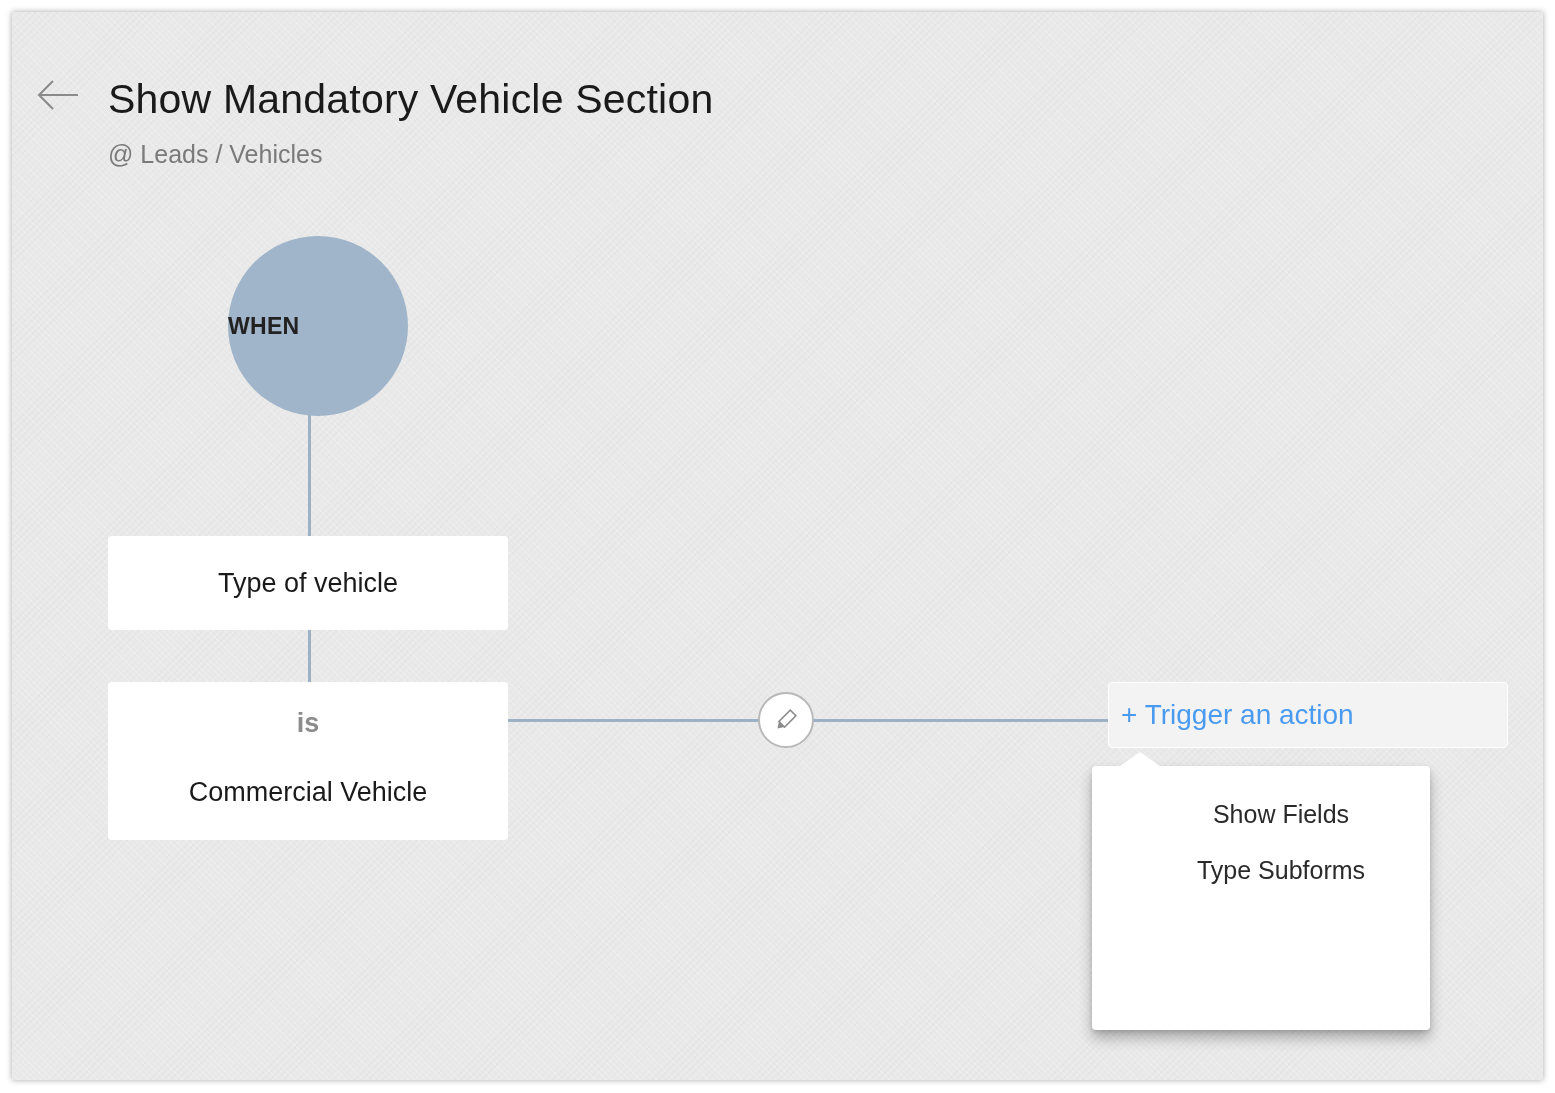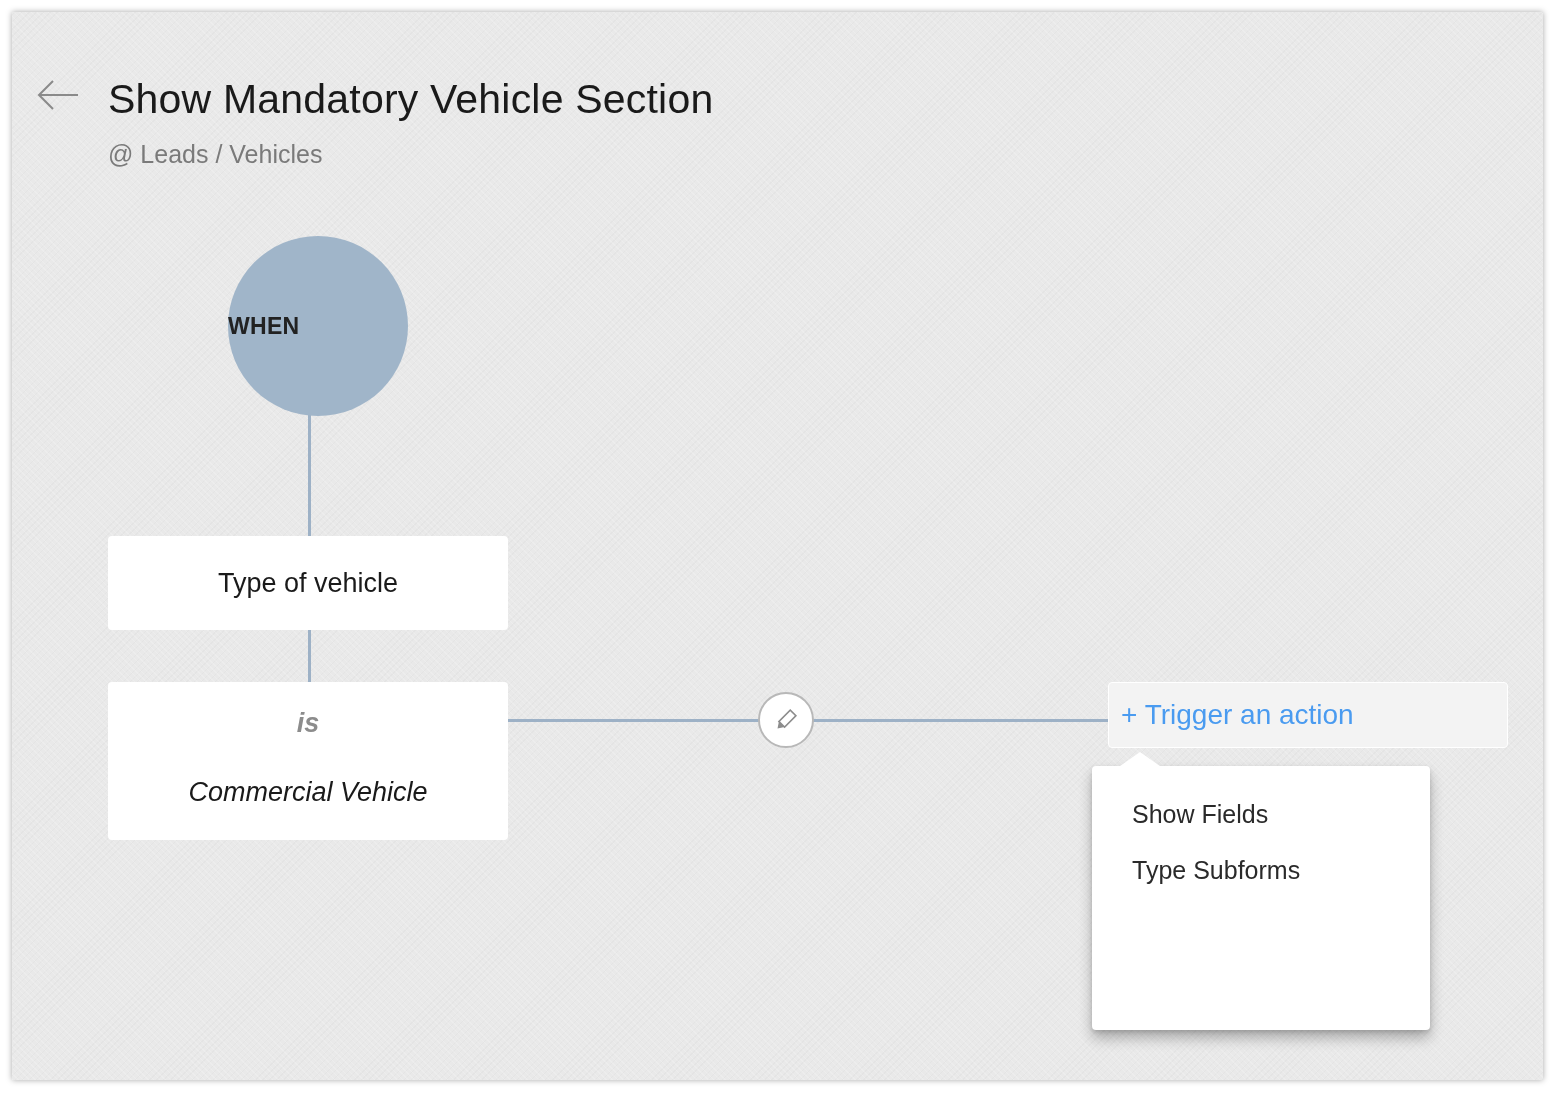--- a/index.html
+++ b/index.html
@@ -94,21 +94,20 @@
       width: 400px;
       height: 94px;
       font-size: 27px;
       color: #1a1a1a;
     }
     .card-cond {
       left: 96px;
       top: 670px;
       width: 400px;
       height: 158px;
-      font-style: italic;
     }
     .cond-op {
       font-size: 27px;
       color: #8c8c8c;
       font-weight: 700;
       margin-top: -6px;
     }
     .cond-val {
       font-size: 27px;
       color: #1a1a1a;
@@ -163,20 +162,21 @@
       width: 0;
       height: 0;
       border-left: 20px solid transparent;
       border-right: 20px solid transparent;
       border-bottom: 14px solid #ffffff;
     }
     .dropdown ul {
       list-style: none;
       margin: 0;
       padding: 28px 0 0 0;
+      text-align: center;
     }
     .dropdown li {
       height: 56px;
       line-height: 40px;
       padding-left: 40px;
       font-size: 25px;
       color: #2a2a2a;
       cursor: pointer;
       white-space: nowrap;
     }

